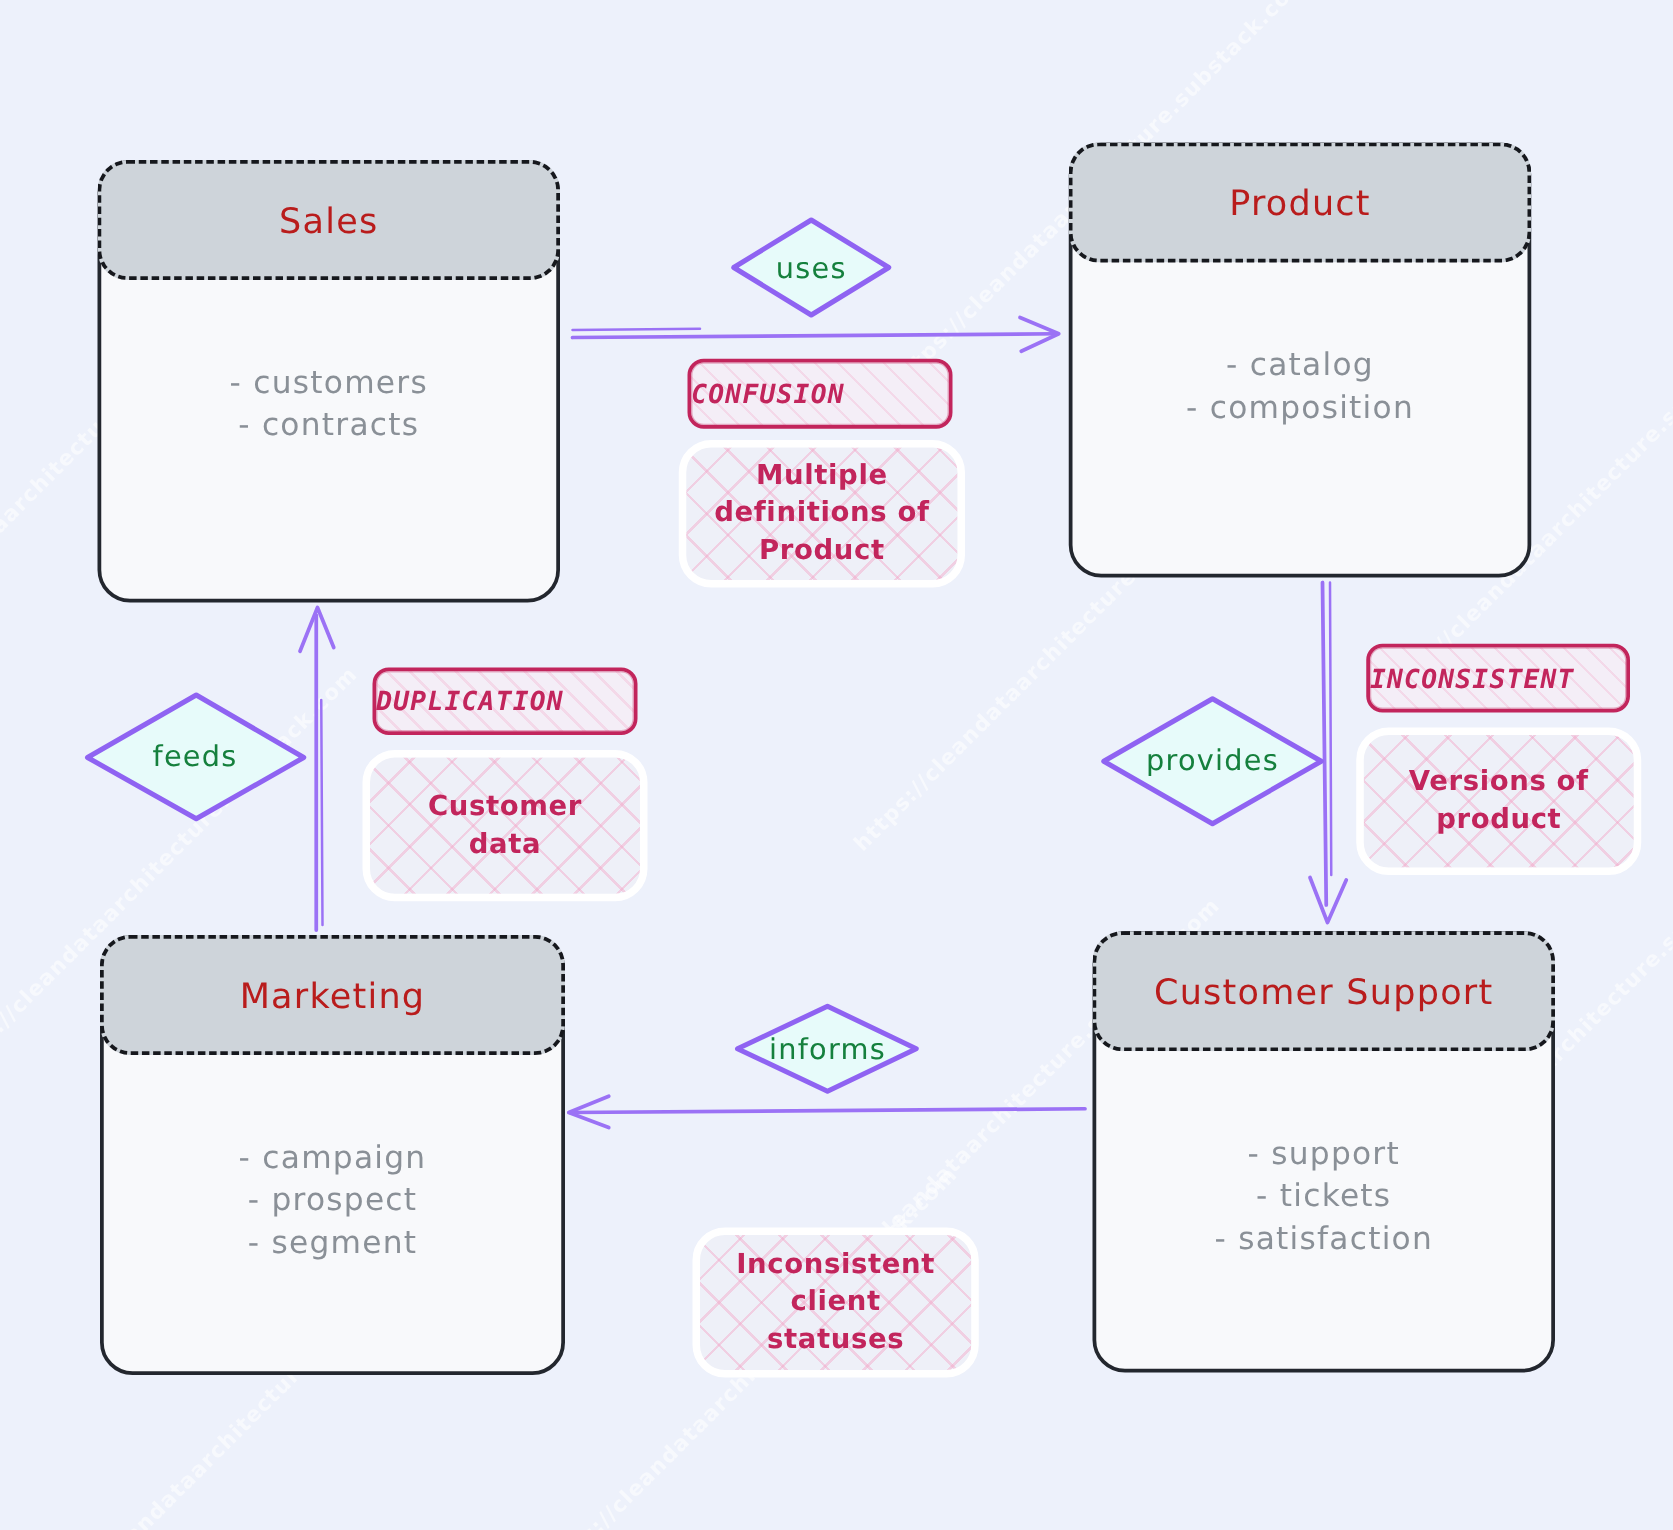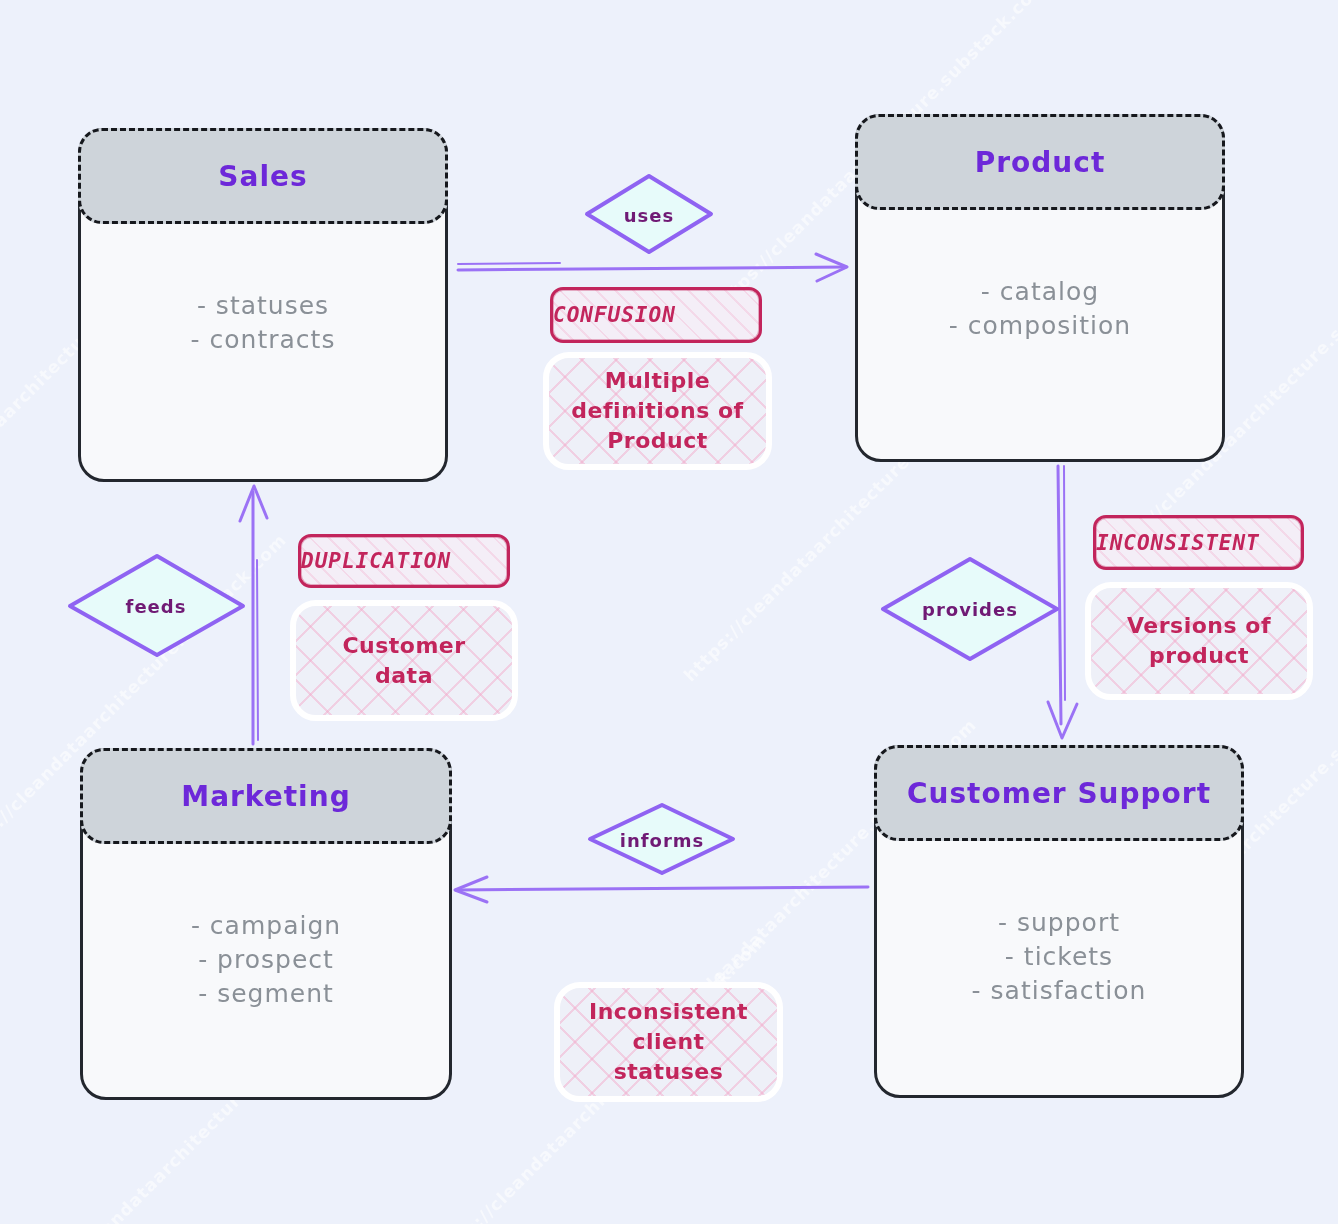--- a/index.html
+++ b/index.html
@@ -32,34 +32,34 @@
   }
   .node-header{
     position:absolute;left:-3px;right:-3px;top:-3px;height:96px;
     background:#ced4da;
     border:3.5px dashed #16181d;
     border-radius:24px;
     box-sizing:border-box;
     display:flex;align-items:center;justify-content:center;
   }
   .node-title{
-    font-size:28px;font-weight:700;color:#6d28d9;letter-spacing:1px;
+    font-size:28px;font-weight:400;color:#b91c1c;letter-spacing:1px;
   }
   .node-list{
     position:absolute;left:0;right:0;top:158px;
     text-align:center;
     color:#8a9097;font-size:25px;font-weight:500;line-height:34px;
     letter-spacing:1px;
   }
 
   
   .edge-label{
     position:absolute;z-index:4;
     display:flex;align-items:center;justify-content:center;
-    color:#701a75;font-size:18px;font-weight:700;letter-spacing:1px;
+    color:#15803d;font-size:23px;font-weight:400;letter-spacing:1px;
     transform:translate(-50%,-50%);
   }
 
   
   .issue-tag{
     position:absolute;z-index:4;
     border:3.5px solid #c2255c;
     border-radius:13px;
     background:
       repeating-linear-gradient(45deg, rgba(243,167,200,0.30) 0 2px, rgba(0,0,0,0) 2px 13px),
@@ -145,21 +145,21 @@
   <div class="edge-label" style="left:649px;top:215px">uses</div>
   <div class="edge-label" style="left:970px;top:609px">provides</div>
   <div class="edge-label" style="left:662px;top:840px">informs</div>
   <div class="edge-label" style="left:156px;top:606px">feeds</div>
 
   <div class="node" style="left:78px;top:128px;width:370px;height:354px">
     <div class="node-header">
       <span class="node-title">Sales</span>
     </div>
     <div class="node-list">
-      <div>- statuses</div>
+      <div>- customers</div>
       <div>- contracts</div>
     </div>
   </div>
 
   <div class="node" style="left:855px;top:114px;width:370px;height:348px">
     <div class="node-header">
       <span class="node-title">Product</span>
     </div>
     <div class="node-list">
       <div>- catalog</div>

